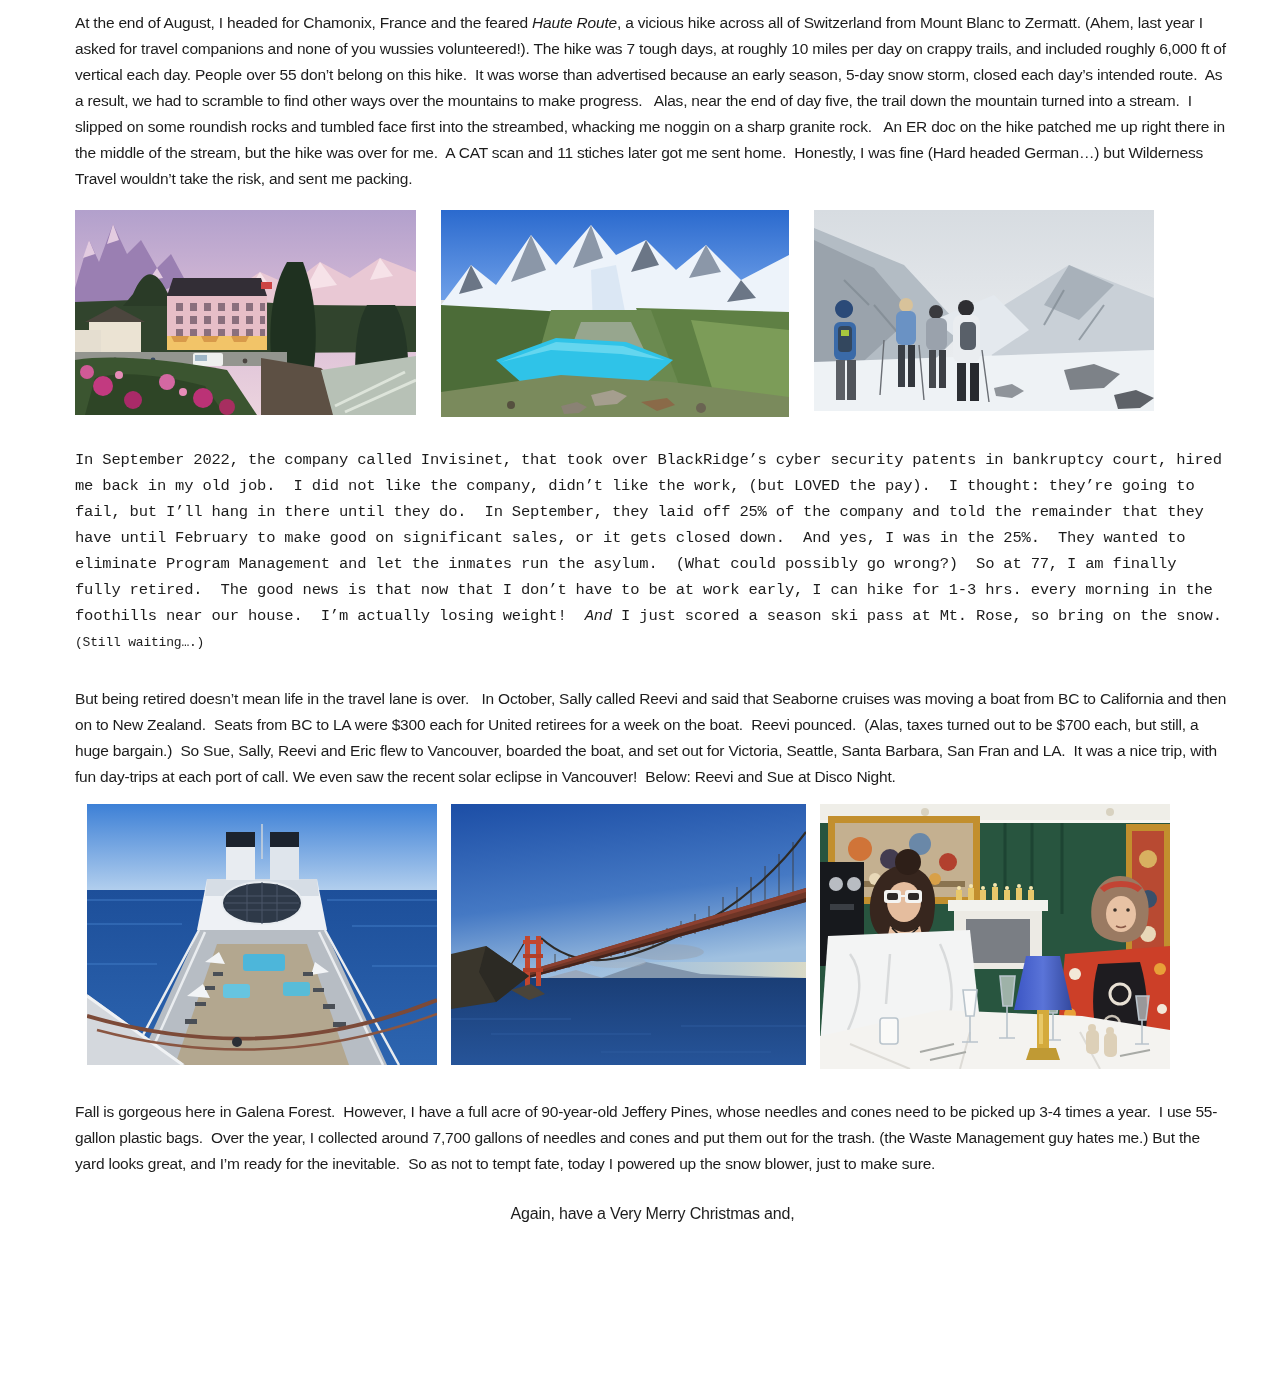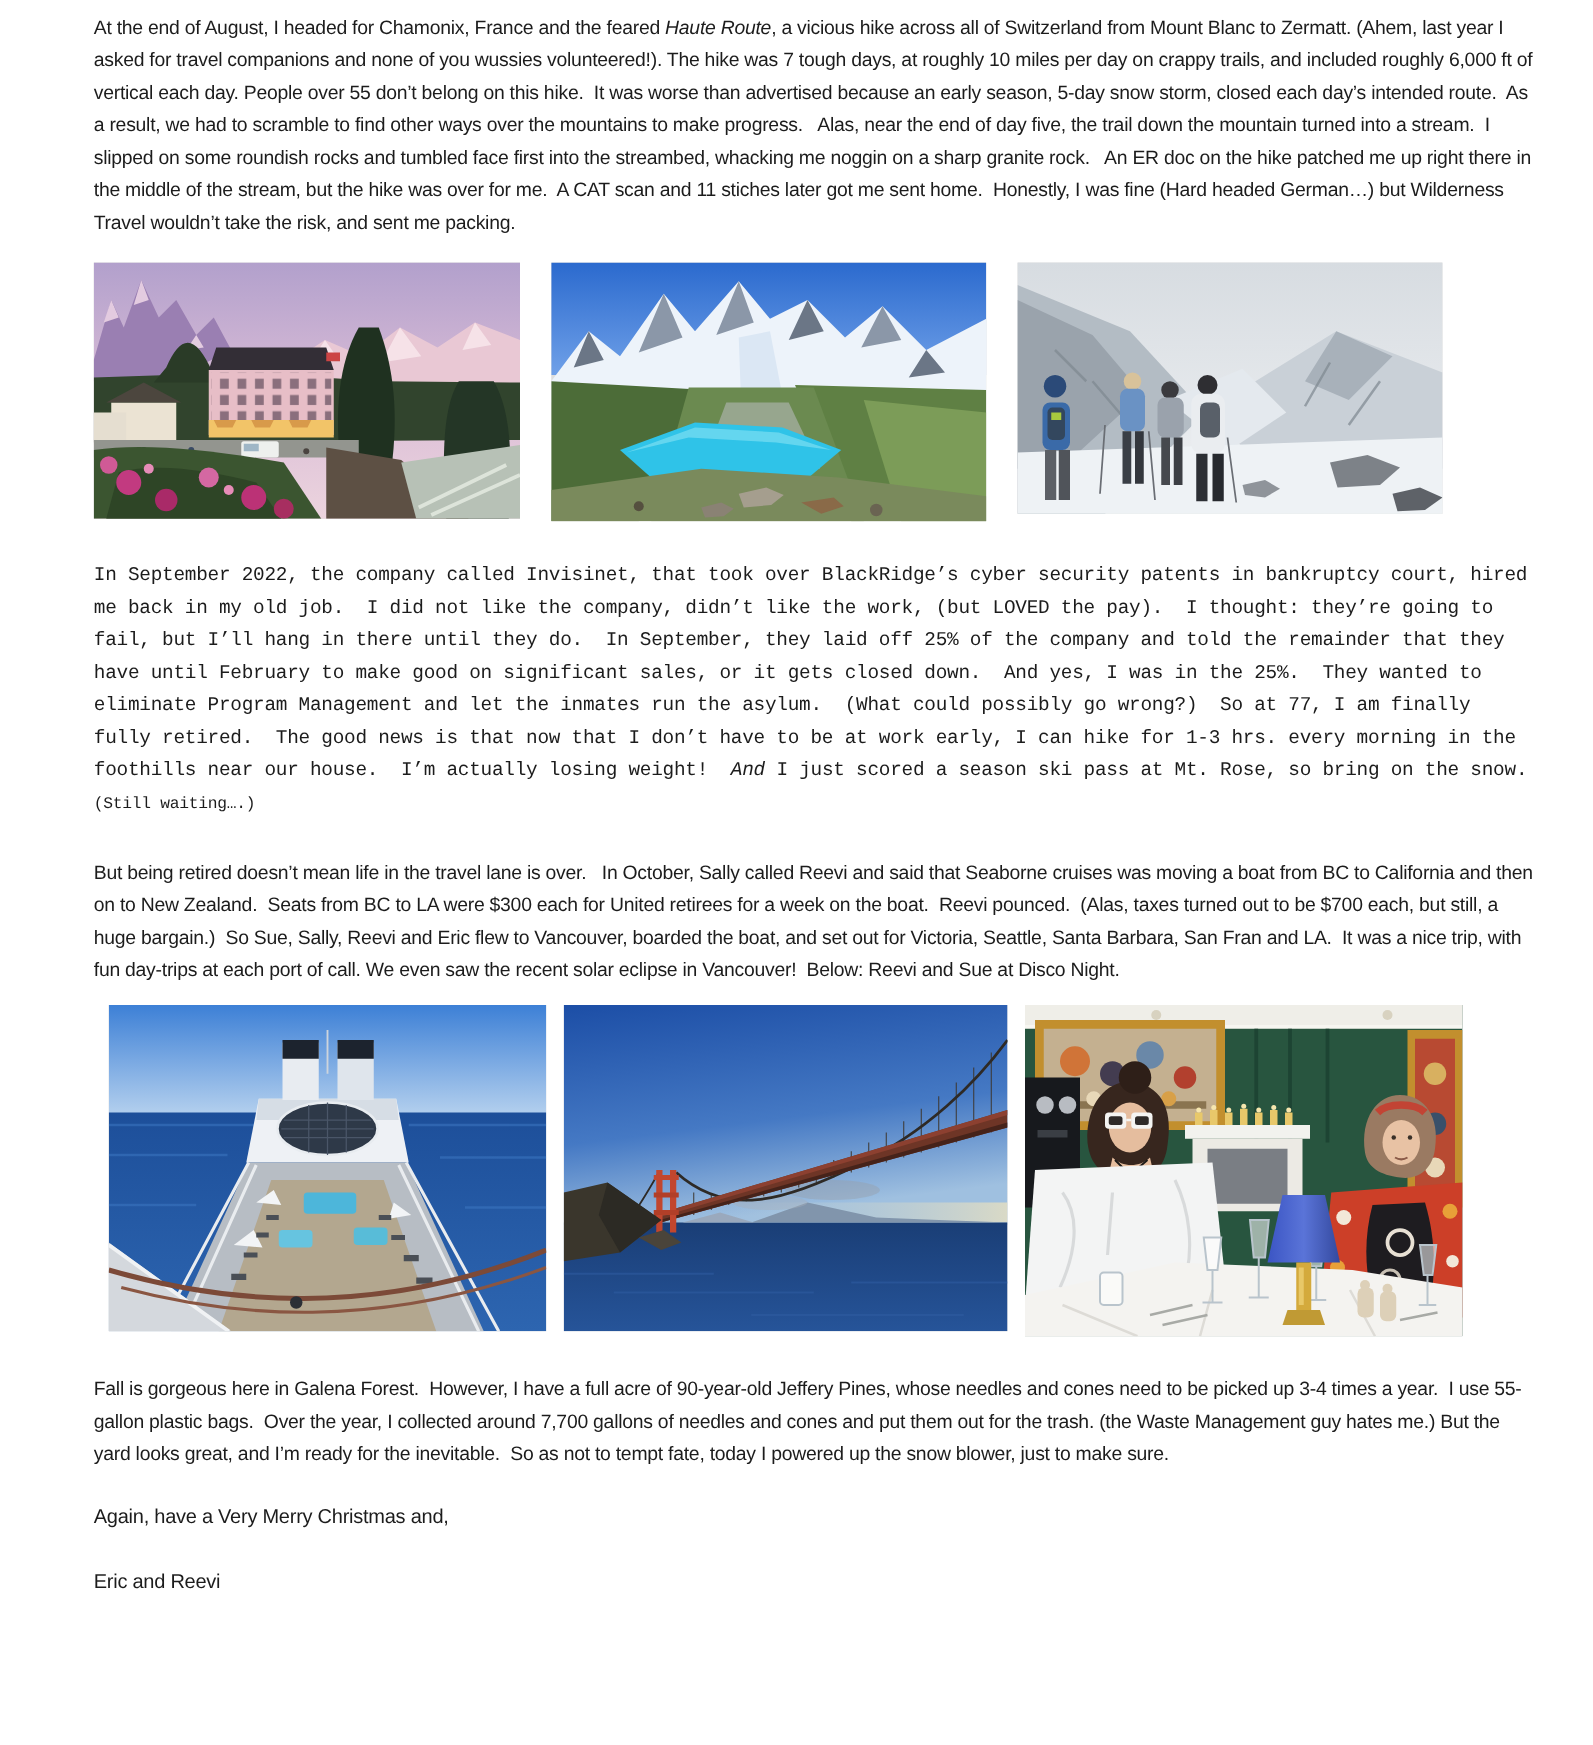--- a/index.html
+++ b/index.html
@@ -15,21 +15,21 @@
   .row1{gap:25px;margin:0 0 30px 0;}
   .row2{gap:14px;margin:0 0 30px 12px;}
   .photo{display:block;background:#dddddd;}
   .photo svg{display:block;width:100%;height:100%;}
   .ph1{width:341px;height:205px;}
   .ph2{width:348px;height:207px;}
   .ph3{width:340px;height:201px;}
   .ph4{width:350px;height:261px;}
   .ph5{width:355px;height:261px;}
   .ph6{width:350px;height:265px;}
-  .center{text-align:left;}
+  .center{text-align:center;}
   .closing{font-size:16px;line-height:26px;letter-spacing:-0.2px;}
   .c1{margin:0 0 26px 0;}
   .c2{margin:0 0 22px 0;}
   .c3{margin:0;}
 </style>
 </head>
 <body>
 
 <div class="page">
 
@@ -373,15 +373,14 @@
             <circle cx="290" cy="227" r="4"></circle>
         </g>
         <path d="M100,248 l34,-8 M110,256 l36,-8 M300,252 l30,-6" stroke="#a8aaa6" stroke-width="2"></path>
       </svg>
     </div>
   </div>
 
   <p class="para mb28"><span>Fall is gorgeous here in Galena Forest.  However, I have a full acre of 90-year-old Jeffery Pines, whose needles and cones need to be picked up 3-4 times a year.  I use 55-gallon plastic bags.  Over the year, I collected around 7,700 gallons of needles and cones and put them out for the trash. (the Waste Management guy hates me.) But the yard looks great, and I’m ready for the inevitable.  So as not to tempt fate, today I powered up the snow blower, just to make sure.</span></p>
 
   <p class="closing center c1">Again, have a Very Merry Christmas and,</p>
-  <p class="closing center c3">Eric and Reevi</p>
 
 </div>
 
 </body></html>

